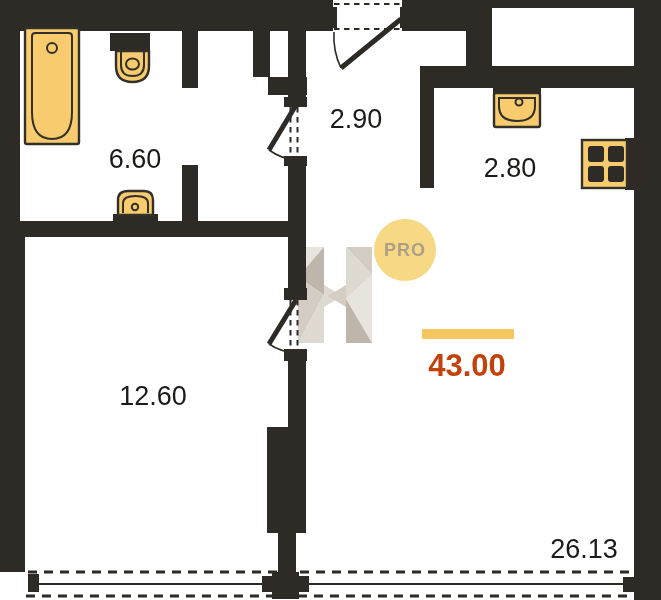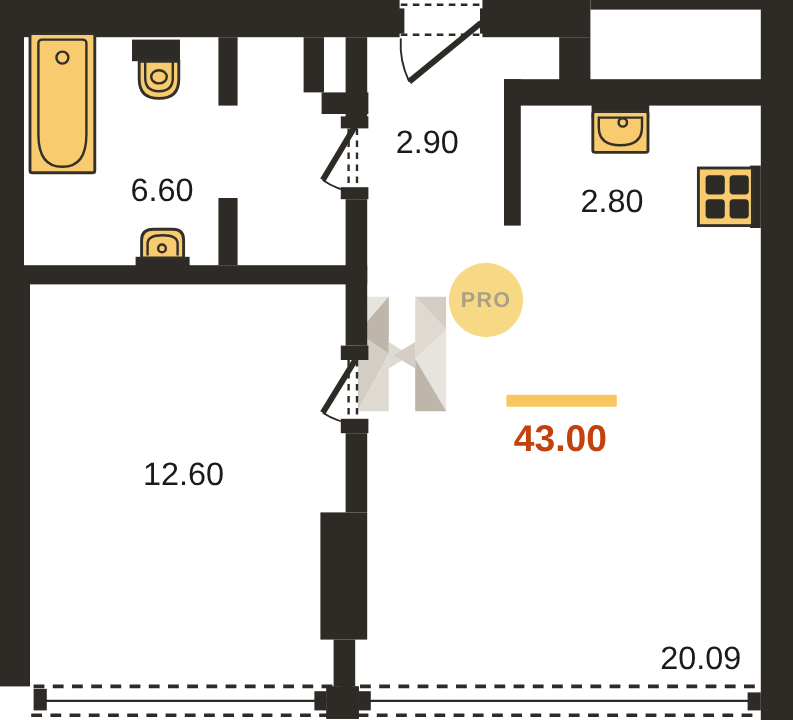--- a/index.html
+++ b/index.html
@@ -171,18 +171,18 @@
       <rect class="burner" x="588" y="166" width="16" height="16" rx="3"></rect>
       <rect class="burner" x="608" y="166" width="16" height="16" rx="3"></rect>
     </g>
   </svg>
 
   <div class="labels">
     <div class="area-label" style="left:135px;top:132px;margin-top:27px;">6.60</div>
     <div class="area-label" style="left:356px;top:119px;">2.90</div>
     <div class="area-label" style="left:510px;top:168px;">2.80</div>
     <div class="area-label" style="left:153px;top:396px;">12.60</div>
-    <div class="area-label" style="left:584px;top:549px;">20.09</div>
+    <div class="area-label" style="left:584px;top:549px;">26.13</div>
     <div class="total-bar"></div>
     <div class="total-label" style="left:467px;top:366px;">43.00</div>
   </div>
 
 </div>
 
 </body></html>

